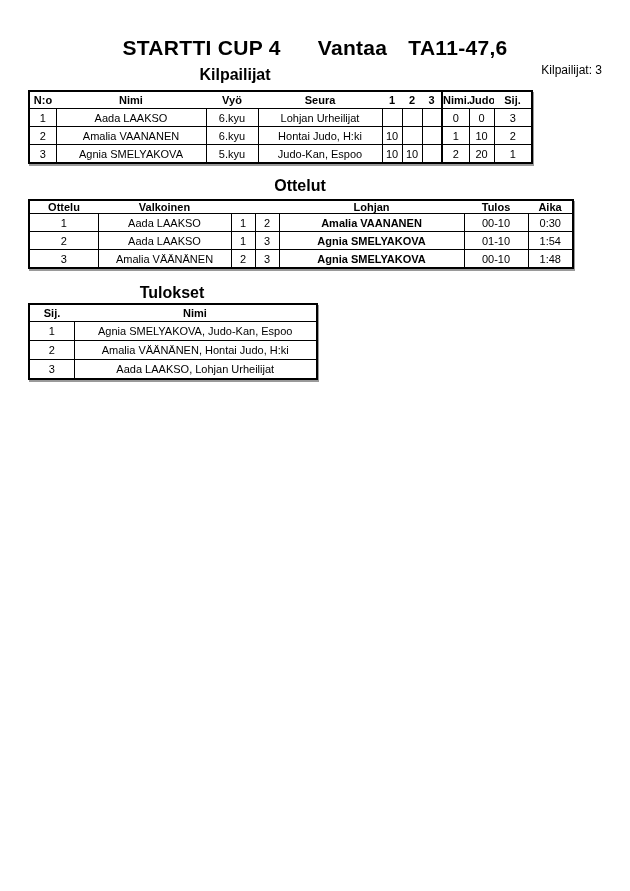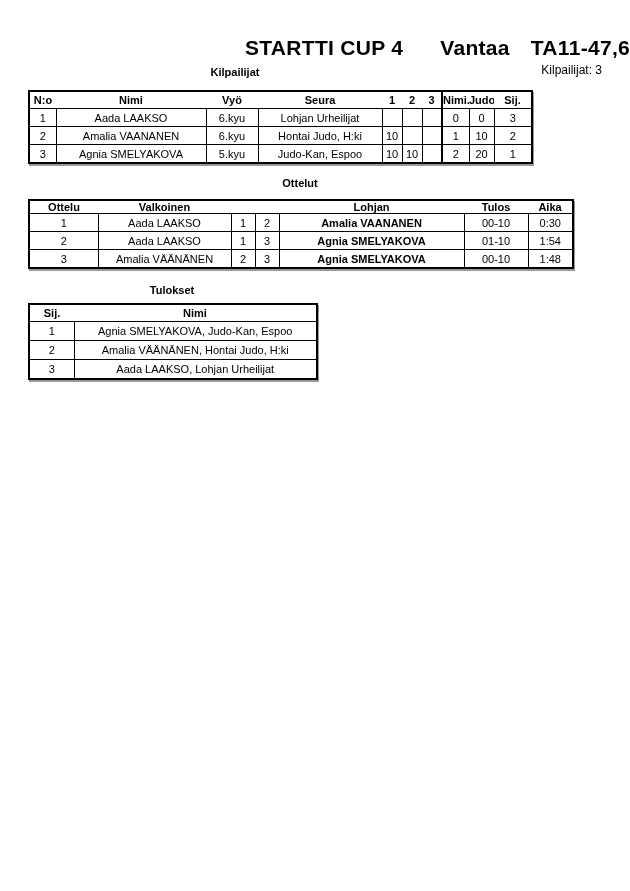--- a/index.html
+++ b/index.html
@@ -5,27 +5,27 @@
   html,body { margin:0; padding:0; }
   body {
     width:630px; height:891px; background:#ffffff; position:relative;
     font-family:"Liberation Sans","DejaVu Sans",sans-serif; color:#000000;
     overflow:hidden;
   }
   .abs { position:absolute; }
 
   
   .main-title {
-    top:36px; left:0; width:630px; text-align:right;
+    top:36px; left:0; width:630px; text-align:center;
     font-weight:bold; font-size:21px; white-space:nowrap; letter-spacing:.3px;
   }
   .main-title .part2 { margin-left:37px; }
   .main-title .part3 { margin-left:21px; }
 
-  .sub-title { font-weight:bold; font-size:11px; text-align:center; white-space:nowrap; }
+  .sub-title { font-weight:bold; font-size:16px; text-align:center; white-space:nowrap; }
   #t1-title { top:66px;  left:28px; width:414px; }
   #t2-title { top:177px; left:28px; width:544px; }
   #t3-title { top:284px; left:28px; width:288px; }
 
   #count { top:63px; right:28px; font-size:12px; white-space:nowrap; }
 
   
   table.tbl {
     position:absolute; border-collapse:collapse; table-layout:fixed;
     background:#ffffff; font-size:11px;

